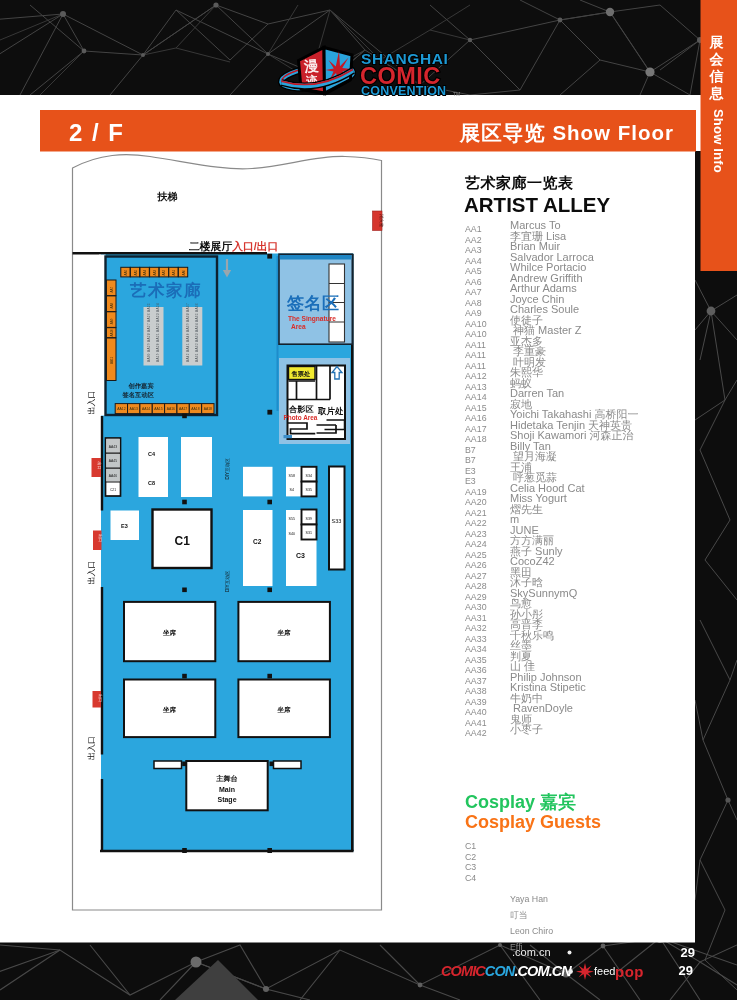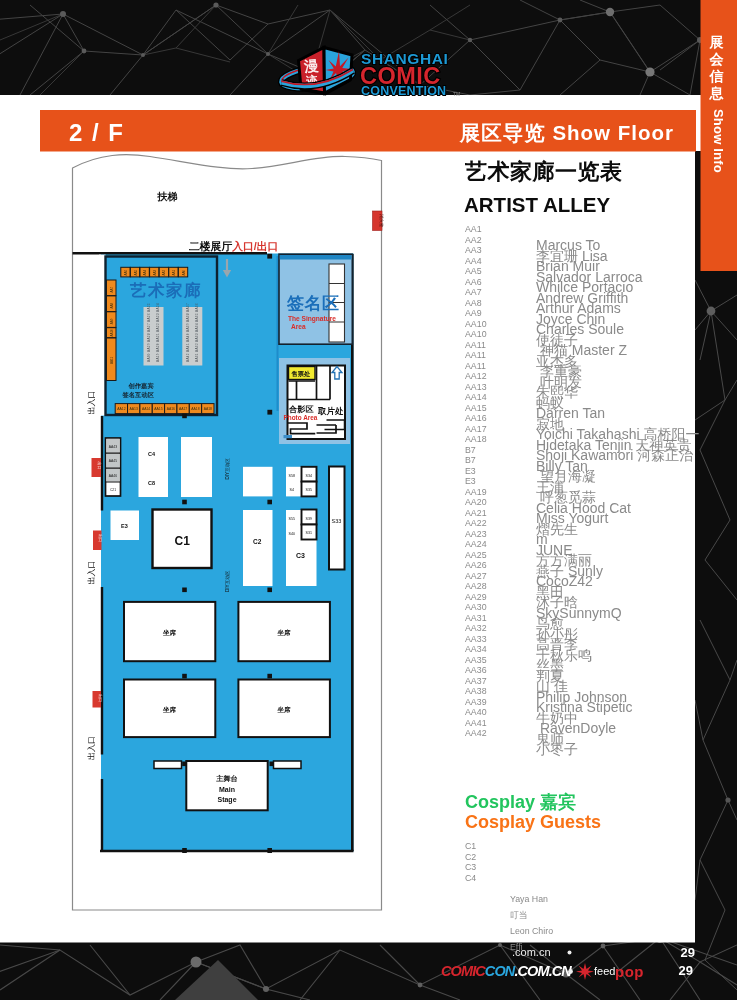--- a/index.html
+++ b/index.html
@@ -342,21 +342,21 @@
 <rect x="154" y="761" width="27.5" height="7.5" fill="#ffffff" stroke="#111" stroke-width="1.5"></rect>
 
 <rect x="273.5" y="761" width="27.5" height="7.5" fill="#ffffff" stroke="#111" stroke-width="1.5"></rect>
 
 <rect x="186.3" y="761" width="81.4" height="49.3" fill="#ffffff" stroke="#111" stroke-width="2"></rect>
 <text x="227" y="781" font-size="7.2px" font-weight="bold" fill="#111" text-anchor="middle">主舞台</text>
 <text x="227" y="791.5" font-size="7px" font-weight="bold" fill="#111" text-anchor="middle">Main</text>
 <text x="227" y="802" font-size="7px" font-weight="bold" fill="#111" text-anchor="middle">Stage</text>
 </svg>
 
-<div class="abs" style="left:465px;top:157px;font-size:22px;font-weight:bold;color:#0c0c0c;letter-spacing:0.5px;text-align:right;">艺术家廊一览表</div>
+<div class="abs" style="left:465px;top:174px;font-size:15px;font-weight:bold;color:#0c0c0c;letter-spacing:0.5px;text-align:right;">艺术家廊一览表</div>
 
 <div class="abs" style="left:464px;top:192.5px;font-size:20.5px;font-weight:bold;color:#0c0c0c;">ARTIST ALLEY</div>
 
 <div class="abs" style="left:465px;top:224px;font-size:8.8px;line-height:10.5px;color:#8a8a8a;white-space:pre;">AA1
 AA2
 AA3
 AA4
 AA5
 AA6
 AA7
@@ -396,21 +396,21 @@
 AA34
 AA35
 AA36
 AA37
 AA38
 AA39
 AA40
 AA41
 AA42</div>
 
-<div class="abs" style="left:510px;top:240px;font-size:14px;line-height:10.5px;color:#8a8a8a;white-space:pre;margin-left:26px;">Marcus To
+<div class="abs" style="left:510px;top:220px;font-size:11px;line-height:10.5px;color:#8a8a8a;white-space:pre;">Marcus To
 李宜珊 Lisa
 Brian Muir
 Salvador Larroca
 Whilce Portacio
 Andrew Griffith
 Arthur Adams
 Joyce Chin
 Charles Soule
 使徒子
  神猫 Master Z

